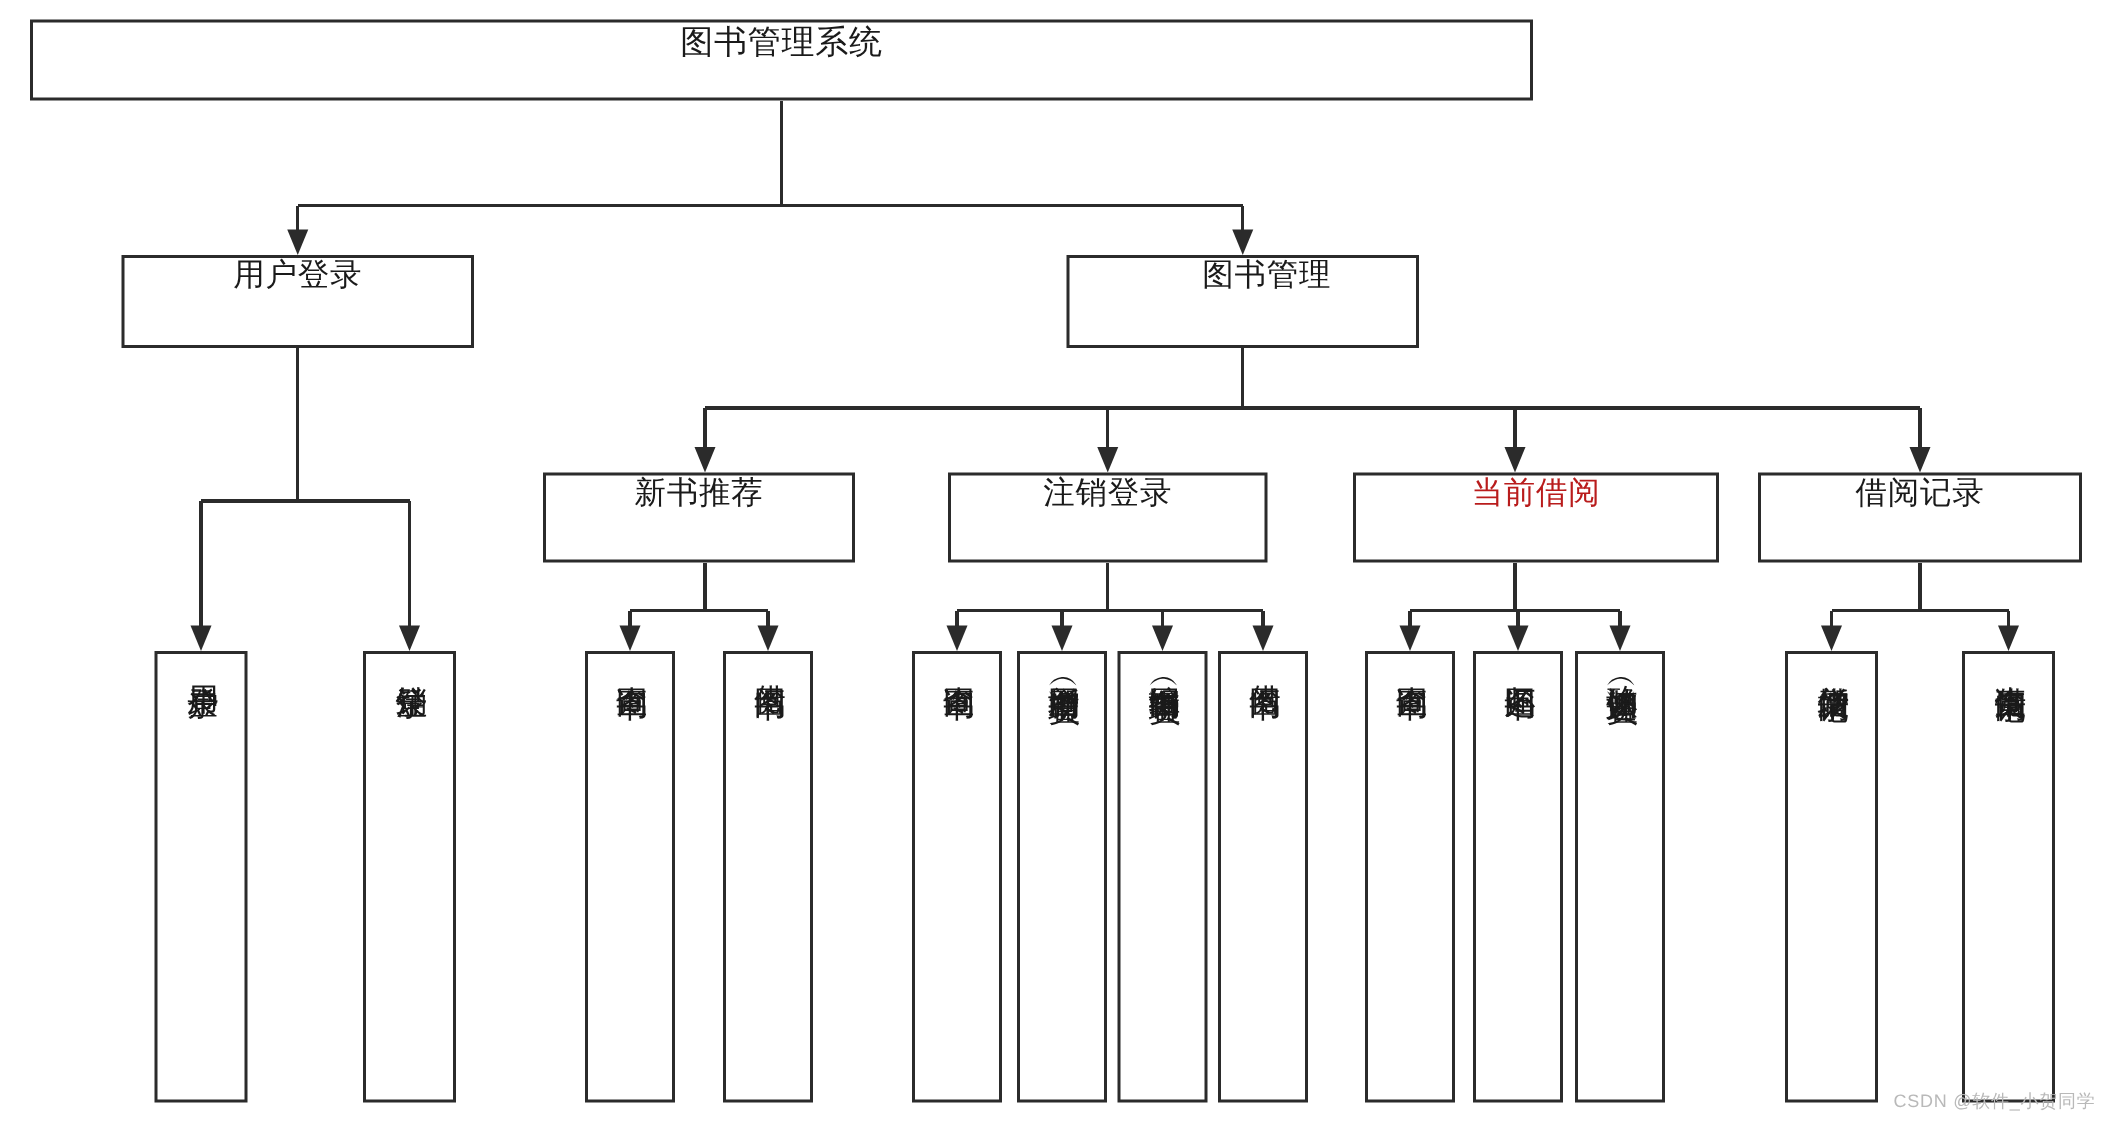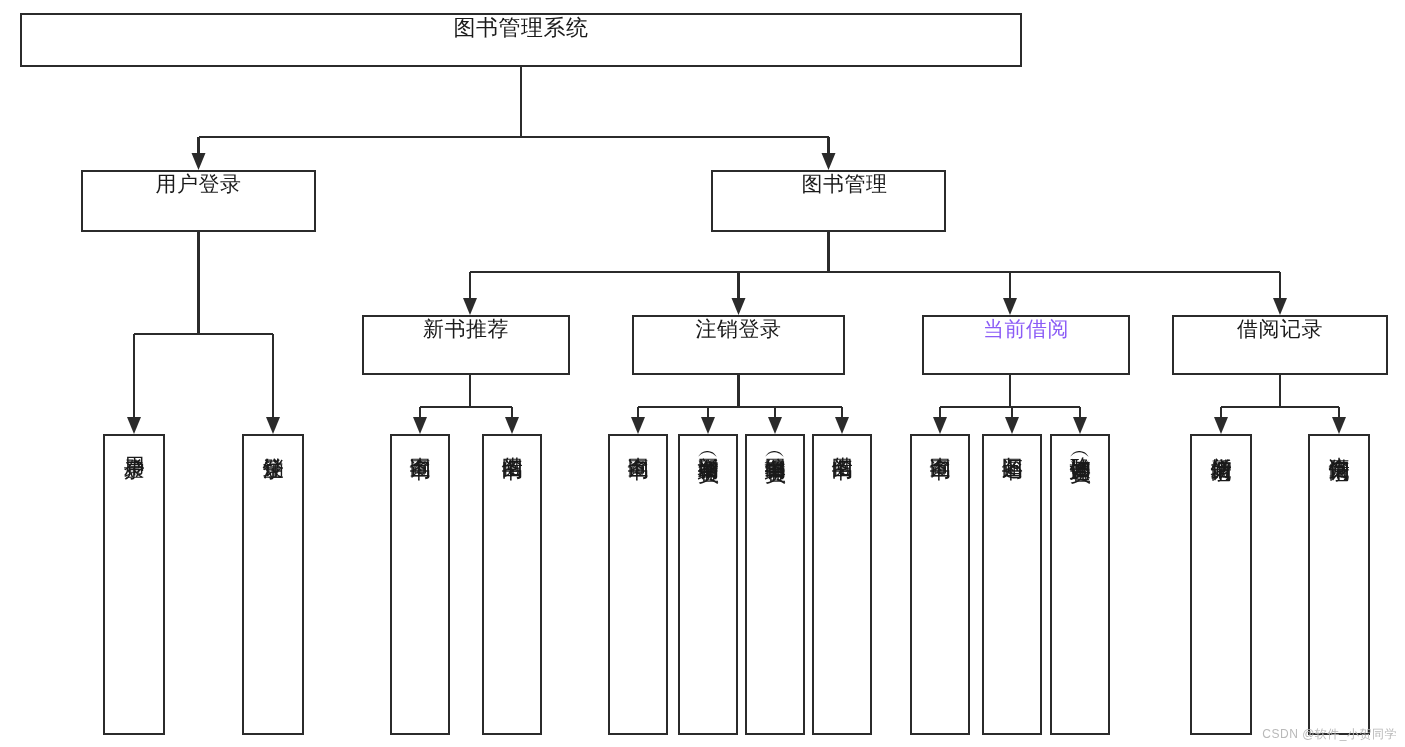--- a/index.html
+++ b/index.html
@@ -146,21 +146,21 @@
   <div class="node horiz" id="n-book_mgmt" style="left: 711px; top: 170px; width: 235px; height: 62px; border-color: rgb(43, 43, 43); background: rgb(255, 255, 255); color: rgb(26, 26, 26); padding-left: 32px;">
     <span class="label">图书管理</span>
   </div>
 
   <div class="node horiz" id="n-new_book_rec" style="left: 362px; top: 315px; width: 208px; height: 60px; border-color: rgb(43, 43, 43); background: rgb(255, 255, 255); color: rgb(26, 26, 26);">
     <span class="label">新书推荐</span>
   </div>
   <div class="node horiz" id="n-book_borrow" style="left: 632px; top: 315px; width: 213px; height: 60px; border-color: rgb(43, 43, 43); background: rgb(255, 255, 255); color: rgb(26, 26, 26);">
     <span class="label">注销登录</span>
   </div>
-  <div class="node horiz" id="n-current_borrow" style="left: 902px; top: 315px; width: 208px; height: 60px; border-color: rgb(43, 43, 43); background: rgb(255, 255, 255); color: #8b5cf6; margin-left: 20px;">
+  <div class="node horiz" id="n-current_borrow" style="left: 902px; top: 315px; width: 244px; height: 60px; border-color: rgb(43, 43, 43); background: rgb(255, 255, 255); color: #b91c1c;">
     <span class="label">当前借阅</span>
   </div>
   <div class="node horiz" id="n-borrow_record" style="left: 1172px; top: 315px; width: 216px; height: 60px; border-color: rgb(43, 43, 43); background: rgb(255, 255, 255); color: rgb(26, 26, 26);">
     <span class="label">借阅记录</span>
   </div>
 
   <div class="node vert" id="n-leaf_user_login" style="left: 103px; top: 434px; width: 62px; height: 301px; border-color: rgb(43, 43, 43); background: rgb(255, 255, 255); color: rgb(26, 26, 26);">
     <span class="label">用户登录</span>
   </div>
   <div class="node vert" id="n-leaf_user_logout" style="left: 242px; top: 434px; width: 62px; height: 301px; border-color: rgb(43, 43, 43); background: rgb(255, 255, 255); color: rgb(26, 26, 26);">

